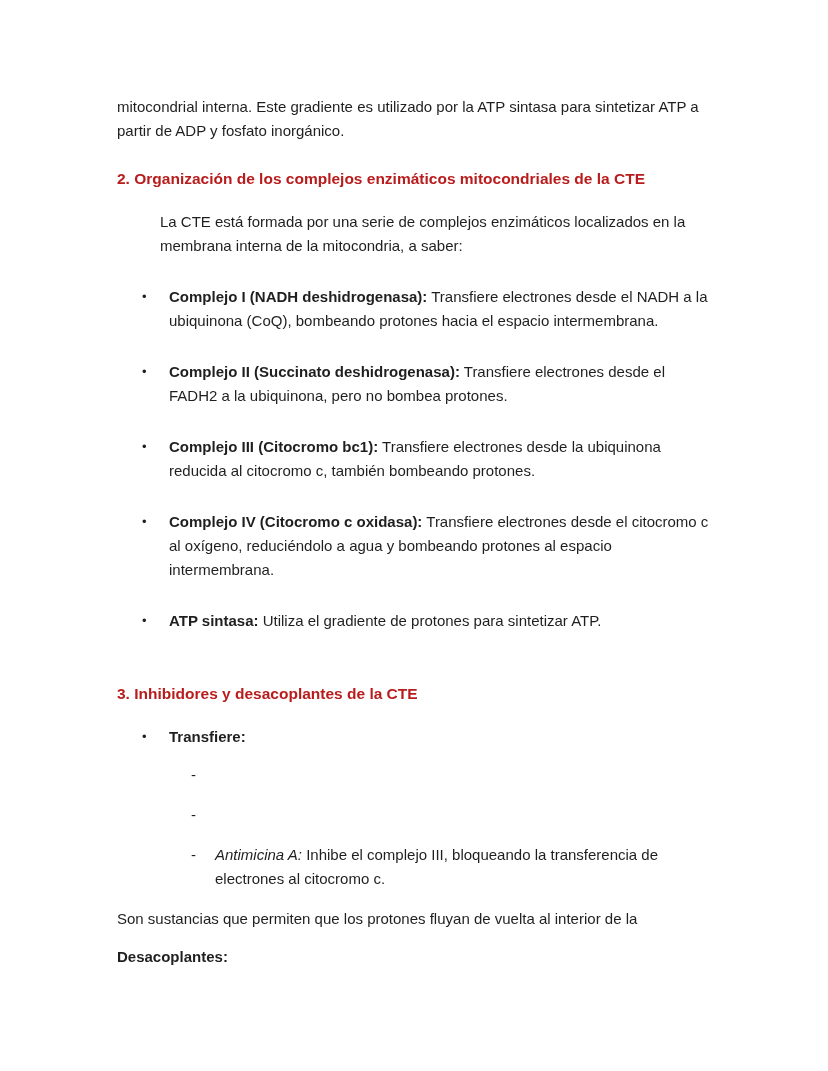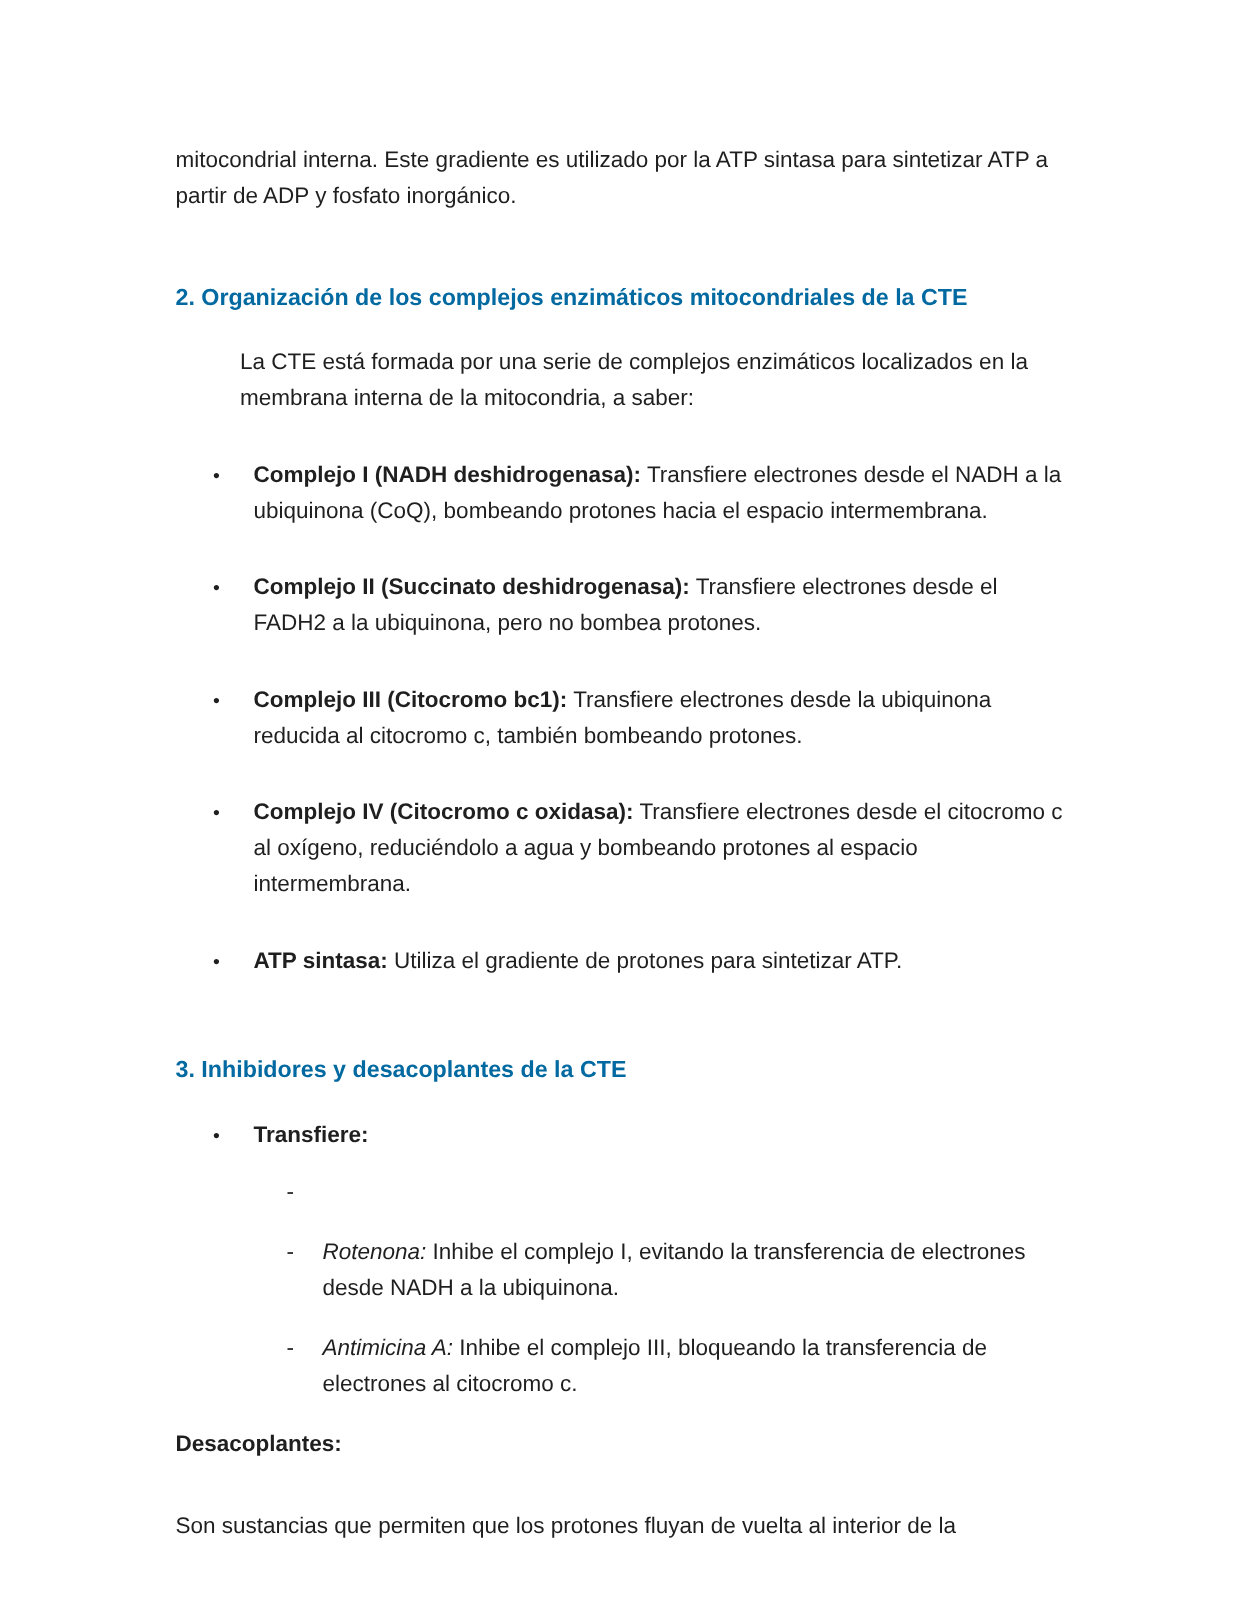--- a/index.html
+++ b/index.html
@@ -10,26 +10,26 @@
   .page {
     width: 828px;
     min-height: 1071px;
     background: #ffffff;
     padding: 95px 116px 40px 117px;
     color: #1f1f1f;
     font-size: 15px;
     line-height: 24px;
   }
   .para { margin: 0; }
-  .para-top { margin-bottom: 44px; }
+  .para-top { margin-bottom: 24px; }
   .heading {
     font-weight: bold;
     font-size: 15.5px;
     margin-bottom: 19px;
-    color: #0369a1;
+    color: #b91c1c;
   }
   .intro { margin-bottom: 27px; margin-left: 43px; }
   .bullet-list { list-style: none; }
   .bullet-item {
     display: flex;
     margin-bottom: 27px;
   }
   .bullet-marker {
     width: 27px;
     padding-left: 25px;
@@ -99,25 +99,24 @@
       <span class="bullet-body bold-run">Transfiere:</span>
     </li>
   </ul>
 
   <ul class="sub-list">
     <li class="sub-item">
       <span class="dash-marker">-</span>
     </li>
     <li class="sub-item">
       <span class="dash-marker">-</span>
-      <span class="sub-body"><span class="italic-run">Rotenona:</span><span> Inhibe el complejo I, evitando la transferencia de electrones desde NADH a la ubiquinona.</span></span>
     </li>
     <li class="sub-item">
       <span class="dash-marker">-</span>
       <span class="sub-body"><span class="italic-run">Antimicina A:</span><span> Inhibe el complejo III, bloqueando la transferencia de electrones al citocromo c.</span></span>
     </li>
   </ul>
 
+  <p class="para">Son sustancias que permiten que los protones fluyan de vuelta al interior de la</p>
+
   <p class="para desacoplantes">Desacoplantes:</p>
-
-  <p class="para">Son sustancias que permiten que los protones fluyan de vuelta al interior de la</p>
 
 </div>
 
 </body></html>

